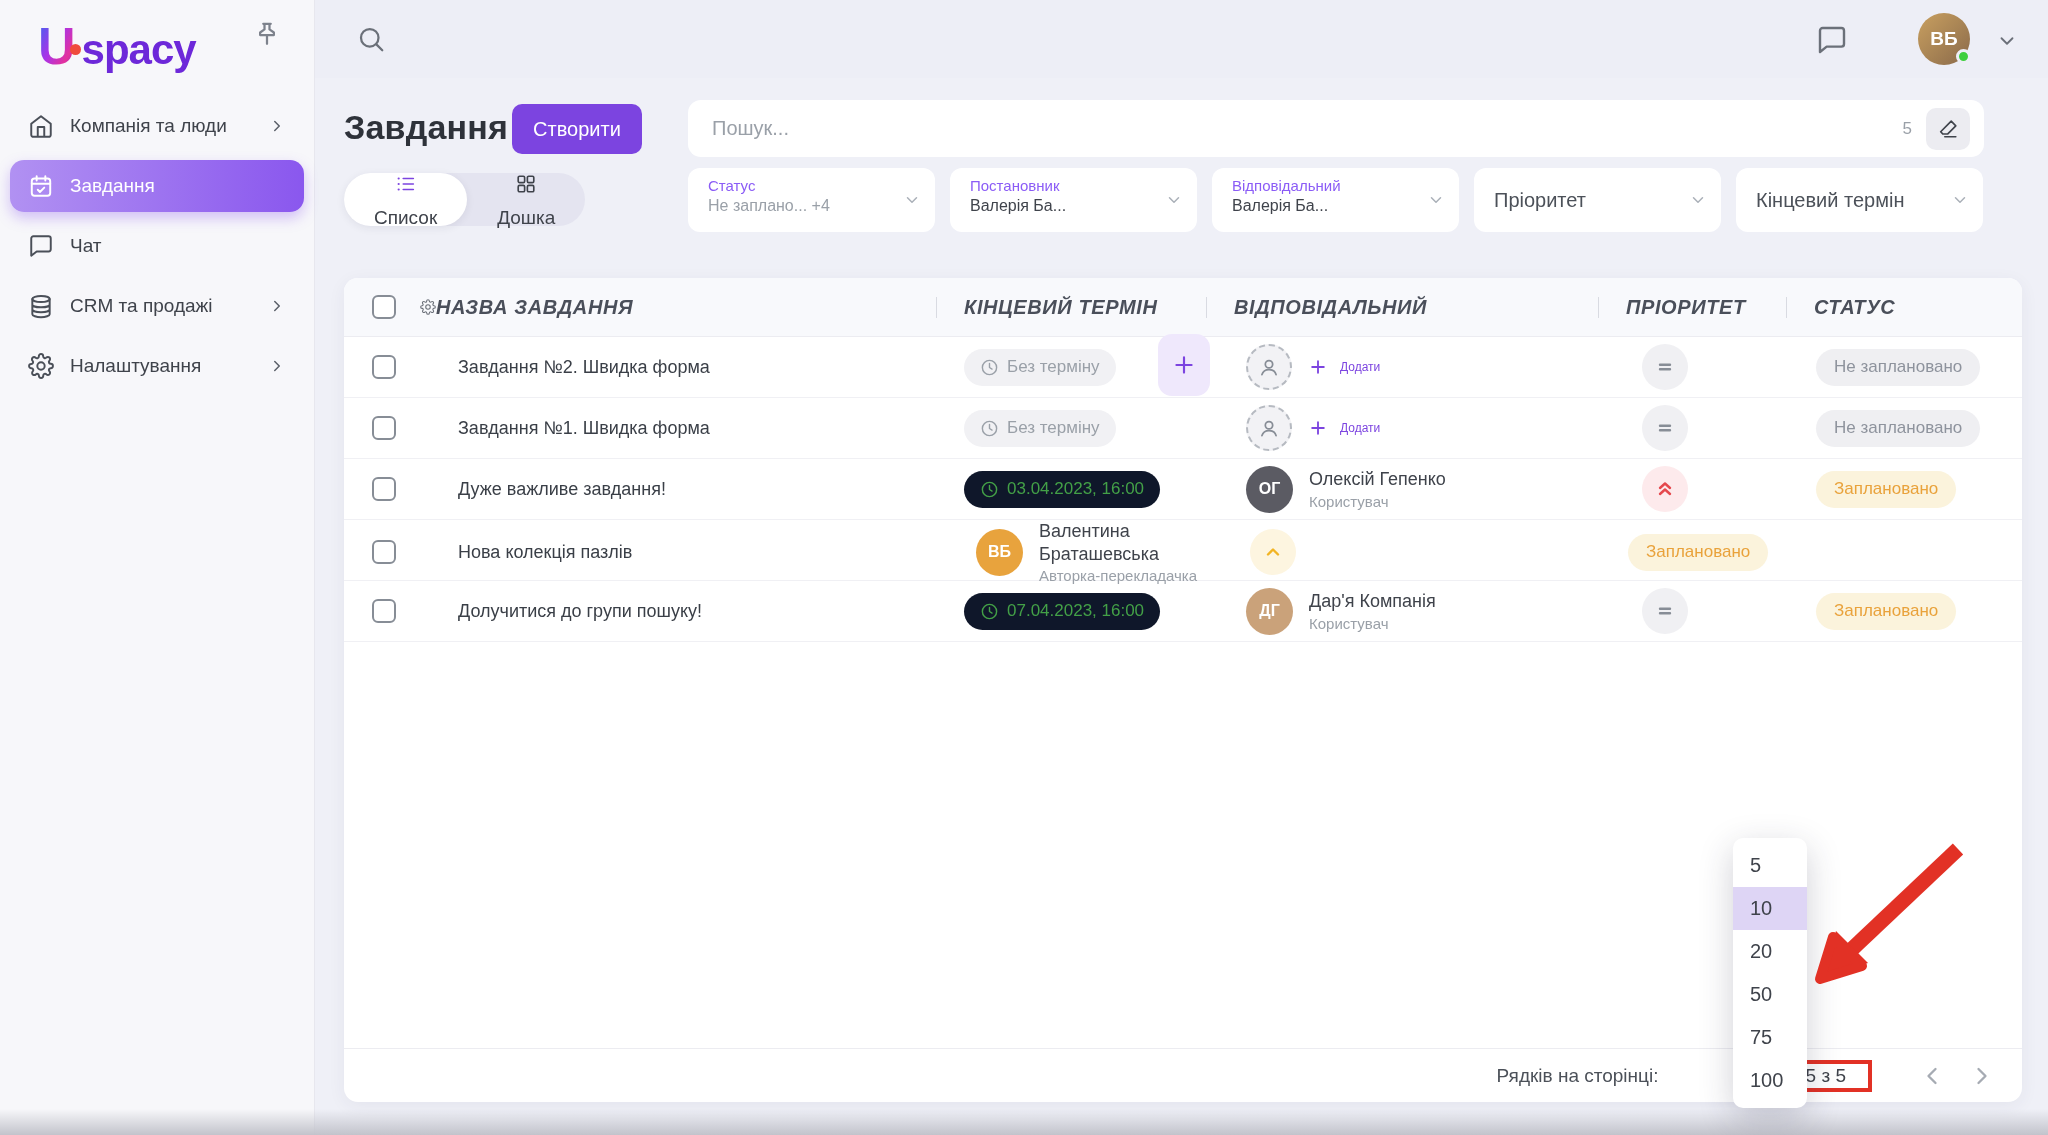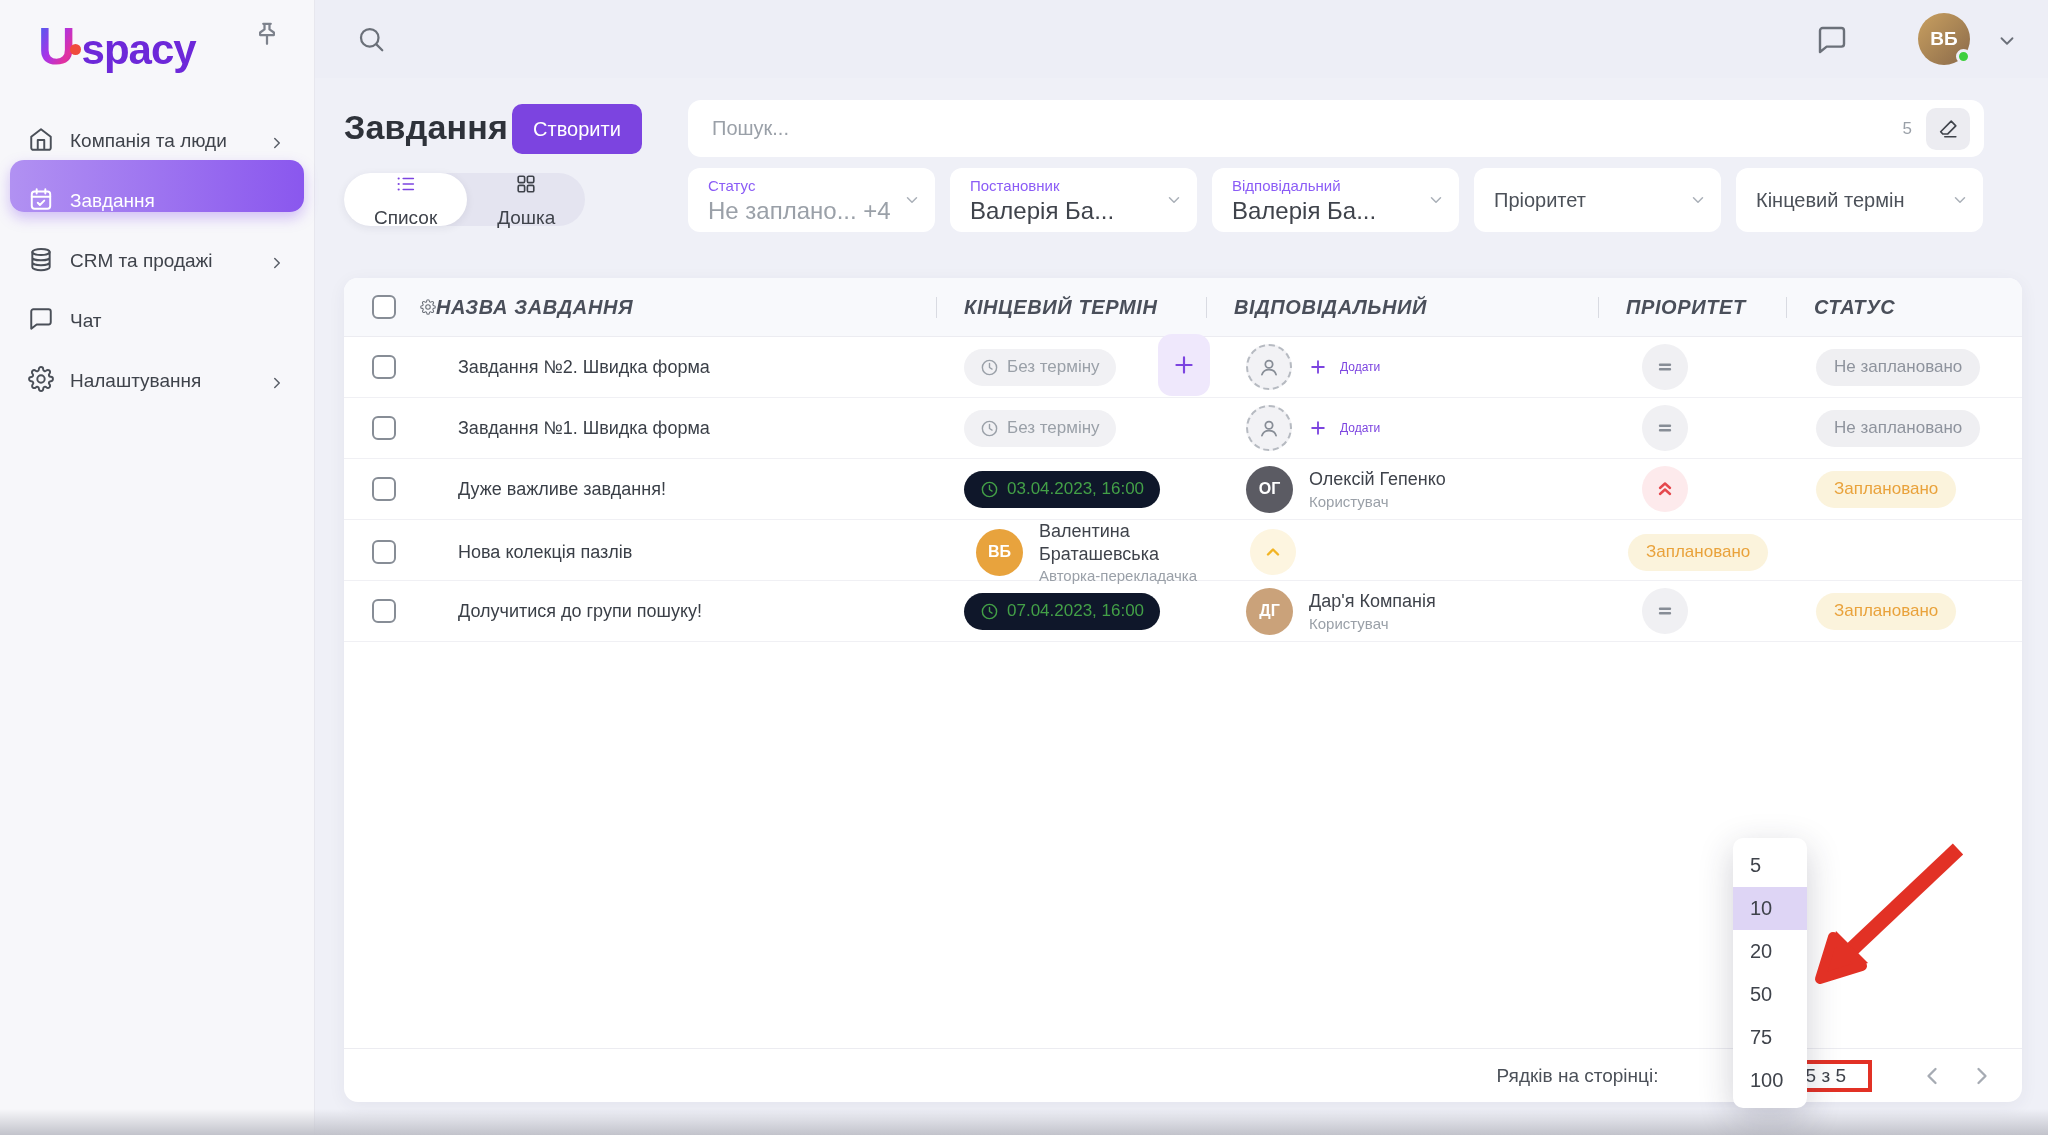--- a/index.html
+++ b/index.html
@@ -9,21 +9,21 @@
 
   
   .sidebar { position:absolute; left:0; top:0; width:315px; height:1135px; background:#f7f7fa; border-right:1px solid #e7e7ee; }
   .logo { position:absolute; left:38px; top:16px; display:flex; align-items:baseline; cursor:pointer; }
   .logo-u { font-size:52px; font-weight:800; background:linear-gradient(120deg,#2f6bf0 0%,#a934e8 45%,#e4319c 75%,#6d28d9 100%);
             -webkit-background-clip:text; background-clip:text; color:transparent; letter-spacing:-2px; }
   .logo-dot { width:11px; height:11px; border-radius:50%; background:#ef4b3c; margin-left:-4px; margin-right:1px; align-self:center; margin-top:6px;}
   .logo-rest { font-size:42px; font-weight:700; color:#6d28d9; letter-spacing:-1px; }
   .pin-btn { position:absolute; right:32px; top:20px; width:30px; height:30px; color:#7d828c; cursor:pointer;}
   .nav { position:absolute; top:92px; left:0; width:100%; }
-  .nav-item { position:relative; display:flex; align-items:flex-end; height:52px; margin:8px 10px; padding:0 18px; border-radius:14px; color:#3f434b; cursor:pointer; }
+  .nav-item { position:relative; display:flex; align-items:center; height:52px; margin:8px 10px; padding:0 18px; border-radius:14px; color:#3f434b; cursor:pointer; }
   .nav-item .ni-icon { width:26px; height:26px; margin-right:16px; color:#4a4f58; flex:0 0 auto; }
   .nav-item .ni-label { font-size:19px; }
   .nav-item .ni-chev { margin-left:auto; width:18px; height:18px; color:#5a5f68; }
   .nav-item.active { background:linear-gradient(90deg,#b191f2 0%,#8a57ee 100%); color:#fff; box-shadow:0 6px 14px rgba(138,87,238,.35); }
   .nav-item.active .ni-icon, .nav-item.active .ni-chev { color:#fff; }
   .nav-item.active .ni-label { color:#fff; }
 
   
   .topbar { position:absolute; left:315px; top:0; width:1733px; height:78px; background:#edeef6; }
   .tb-search { position:absolute; left:41px; top:24px; width:30px; height:30px; color:#6b7079; cursor:pointer; }
@@ -50,21 +50,21 @@
   .tabs { position:absolute; left:344px; top:173px; height:53px; background:#e4e4f0; border-radius:27px; display:flex; }
   .tab { display:flex; align-items:center; gap:12px; padding:0 30px; border-radius:27px; font-size:19px; color:#3f434b; cursor:pointer;flex-direction:column; }
   .tab .t-icon { width:22px; height:22px; }
   .tab.active { background:#fff; box-shadow:0 2px 8px rgba(40,40,60,.08); }
   .tab.active .t-icon { color:#7c44e0; }
 
   
   .filters { position:absolute; left:688px; top:168px; display:flex; gap:15px; }
   .chip { width:247px; height:64px; background:#fff; border-radius:12px; position:relative; padding:9px 40px 0 20px; cursor:pointer; }
   .chip .c-label { font-size:15px; color:#8b5cf6; }
-  .chip .c-value { font-size:24px; color:#3f434b; margin-top:3px; white-space:nowrap; overflow:hidden; }
+  .chip .c-value { font-size:16px; color:#3f434b; margin-top:3px; white-space:nowrap; overflow:hidden; }
   .chip .c-value.muted { color:#9aa0a8; }
   .chip.single { display:flex; align-items:center; padding-top:0; }
   .chip.single .c-only { font-size:20px; color:#4c5159; }
   .chip .c-caret { position:absolute; right:14px; top:50%; margin-top:-9px; width:18px; height:18px; color:#aab0b8; }
   .chip .c-extra { color:#9aa0a8; }
 
   
   .card { position:absolute; left:344px; top:278px; width:1678px; height:824px; background:#fff; border-radius:14px;
           box-shadow:0 4px 18px rgba(50,50,80,.06); display:flex; flex-direction:column; }
   .grid { display:grid; grid-template-columns:92px 500px 270px 392px 188px 1fr; align-items:center; }
@@ -161,38 +161,38 @@
               <rect x="3.5" y="5" width="17" height="16" rx="2.5"></rect>
               <path d="M8 3v4M16 3v4M3.5 10h17"></path>
               <path d="M9 15.5l2 2 4-4"></path>
             </svg>
           </span>
           <span class="ni-label">Завдання</span>
         </div>
         <div class="nav-item">
           <span class="ni-icon">
             <svg class="icon-svg" viewBox="0 0 24 24" fill="none" stroke="currentColor" stroke-width="1.8" stroke-linecap="round" stroke-linejoin="round">
+              <path d="M21 15a2 2 0 0 1-2 2H8l-5 4V5a2 2 0 0 1 2-2h14a2 2 0 0 1 2 2z"></path>
+            </svg>
+          </span>
+          <span class="ni-label">Чат</span>
+        </div>
+        <div class="nav-item">
+          <span class="ni-icon">
+            <svg class="icon-svg" viewBox="0 0 24 24" fill="none" stroke="currentColor" stroke-width="1.8" stroke-linecap="round" stroke-linejoin="round">
               <ellipse cx="12" cy="5.5" rx="8" ry="2.8"></ellipse>
               <path d="M4 10.5c0 1.5 3.6 2.7 8 2.7s8-1.2 8-2.7M4 15c0 1.5 3.6 2.7 8 2.7S20 16.5 20 15M4 5.5v14c0 1.5 3.6 2.8 8 2.8s8-1.3 8-2.8v-14"></path>
             </svg>
           </span>
           <span class="ni-label">CRM та продажі</span>
           <span class="ni-chev">
             <svg class="icon-svg" viewBox="0 0 24 24" fill="none" stroke="currentColor" stroke-width="2" stroke-linecap="round" stroke-linejoin="round">
               <path d="M9 6l6 6-6 6"></path>
             </svg>
           </span>
-        </div>
-        <div class="nav-item">
-          <span class="ni-icon">
-            <svg class="icon-svg" viewBox="0 0 24 24" fill="none" stroke="currentColor" stroke-width="1.8" stroke-linecap="round" stroke-linejoin="round">
-              <path d="M21 15a2 2 0 0 1-2 2H8l-5 4V5a2 2 0 0 1 2-2h14a2 2 0 0 1 2 2z"></path>
-            </svg>
-          </span>
-          <span class="ni-label">Чат</span>
         </div>
         <div class="nav-item">
           <span class="ni-icon">
             <svg class="icon-svg" viewBox="0 0 24 24" fill="none" stroke="currentColor" stroke-width="1.8" stroke-linecap="round" stroke-linejoin="round">
               <circle cx="12" cy="12" r="3.4"></circle>
               <path d="M19.4 15a1.65 1.65 0 0 0 .33 1.82l.06.06a2 2 0 1 1-2.83 2.83l-.06-.06a1.65 1.65 0 0 0-1.82-.33 1.65 1.65 0 0 0-1 1.51V21a2 2 0 1 1-4 0v-.09a1.65 1.65 0 0 0-1-1.51 1.65 1.65 0 0 0-1.82.33l-.06.06a2 2 0 1 1-2.83-2.83l.06-.06a1.65 1.65 0 0 0 .33-1.82 1.65 1.65 0 0 0-1.51-1H3a2 2 0 1 1 0-4h.09a1.65 1.65 0 0 0 1.51-1 1.65 1.65 0 0 0-.33-1.82l-.06-.06a2 2 0 1 1 2.83-2.83l.06.06a1.65 1.65 0 0 0 1.82.33h.08a1.65 1.65 0 0 0 1-1.51V3a2 2 0 1 1 4 0v.09a1.65 1.65 0 0 0 1 1.51h.08a1.65 1.65 0 0 0 1.82-.33l.06-.06a2 2 0 1 1 2.83 2.83l-.06.06a1.65 1.65 0 0 0-.33 1.82v.08a1.65 1.65 0 0 0 1.51 1H21a2 2 0 1 1 0 4h-.09a1.65 1.65 0 0 0-1.51 1z"></path>
             </svg>
           </span>
           <span class="ni-label">Налаштування</span>
           <span class="ni-chev">

